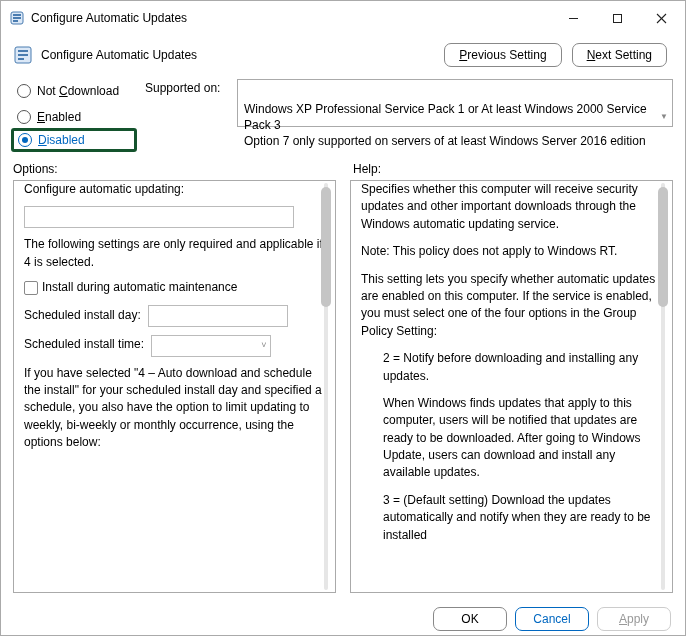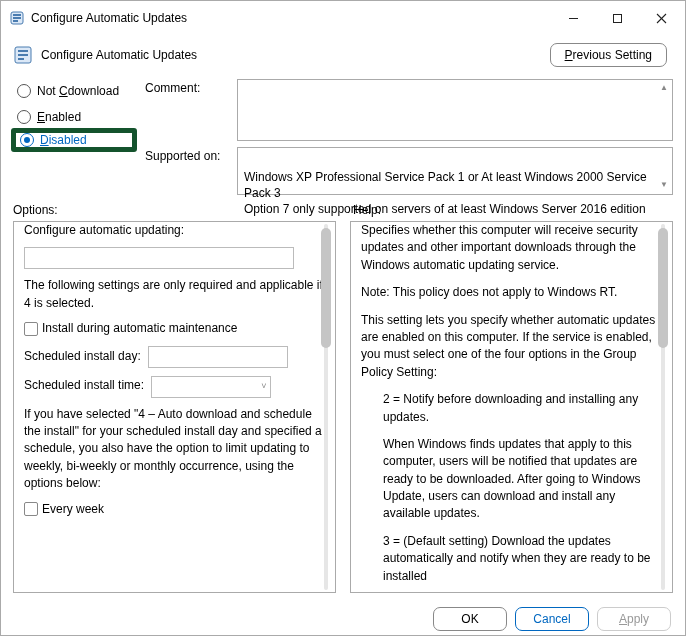--- a/index.html
+++ b/index.html
@@ -15,21 +15,21 @@
   .header-row { display: flex; align-items: center; padding: 8px 12px 6px 12px; gap: 8px; }
   .header-row .header-icon { width: 20px; height: 20px; display: flex; align-items: center; justify-content: center; }
   .header-row .header-title { flex: 1; font-size: 12px; }
   .hdr-nav { display: flex; gap: 10px; margin-right: 6px; }
   .btn { font-size: 12px; padding: 4px 14px; background: #fff; border: 1px solid #888; border-radius: 7px; cursor: pointer; }
   .mn { text-decoration: underline; text-underline-offset: 1px; }
 
   .config-area { display: flex; padding: 6px 12px 0 12px; gap: 10px; }
   .radio-col { width: 122px; }
   .radio-row { display: flex; align-items: center; gap: 6px; height: 24px; padding: 3px 4px; margin-bottom: 2px; }
-  .radio-row.highlight { border: 5px solid #14532d; border-radius: 3px; margin: -3px -2px 2px -2px; padding: 3px 4px; text-align: right; }
+  .radio-row.highlight { border: 3px solid #14532d; border-radius: 3px; margin: -3px -2px 2px -2px; padding: 3px 4px; text-align: right; }
   .radio { width: 14px; height: 14px; border: 1px solid #555; border-radius: 50%; display: inline-block; position: relative; }
   .radio.checked { border-color: #0067c0; }
   .radio.checked::after { content: ''; position: absolute; left: 3px; top: 3px; width: 6px; height: 6px; border-radius: 50%; background: #0067c0; }
   .radio-label { font-size: 12px; }
   .radio-label.sel { color: #0067c0; }
 
   .meta-col { flex: 1; display: flex; flex-direction: column; gap: 6px; }
   .meta-row { display: flex; gap: 8px; }
   .meta-label { width: 84px; font-size: 12px; padding-top: 2px; }
   .comment-box { flex: 1; height: 62px; border: 1px solid #aaa; background: #fff; position: relative; }
@@ -96,44 +96,41 @@
     <svg viewBox="0 0 20 20" width="20" height="20">
         <rect x="2" y="2" width="16" height="16" rx="2" fill="#dbe8f7" stroke="#4a7cb0"></rect>
         <rect x="5" y="5" width="10" height="2" fill="#4a7cb0"></rect>
         <rect x="5" y="9" width="10" height="2" fill="#4a7cb0"></rect>
         <rect x="5" y="13" width="6" height="2" fill="#4a7cb0"></rect>
       </svg>
   </span>
   <span class="header-title">Configure Automatic Updates</span>
   <div class="hdr-nav">
     <button class="btn"><span class="mn">P</span><span>revious Setting</span></button>
+    <button class="btn"><span class="mn">N</span><span>ext Setting</span></button>
   </div>
 </div>
 
 <div class="config-area">
   <div class="radio-col">
     <div class="radio-row">
       <span class="radio"></span>
       <span class="radio-label"><span>Not </span><span class="mn">C</span><span>download</span></span>
     </div>
     <div class="radio-row">
       <span class="radio"></span>
       <span class="radio-label"><span class="mn">E</span><span>nabled</span></span>
     </div>
     <div class="radio-row highlight">
       <span class="radio checked"></span>
       <span class="radio-label sel"><span class="mn">D</span><span>isabled</span></span>
     </div>
   </div>
 
   <div class="meta-col">
-    <div class="meta-row">
-      <div class="meta-label">Comment:</div>
-      <div class="comment-box"><span></span></div>
-    </div>
     <div class="meta-row">
       <div class="meta-label">Supported on:</div>
       <div class="supported-box"><span style="white-space:pre-line">Windows XP Professional Service Pack 1 or At least Windows 2000 Service Pack 3
 Option 7 only supported on servers of at least Windows Server 2016 edition</span><span class="scroll-arrow">▼</span></div>
     </div>
   </div>
 </div>
 
 <div class="panels-labels">
   <div class="lbl">Options:</div>
@@ -145,21 +142,20 @@
   <div class="panel">
     <div class="opt-row">Configure automatic updating:</div>
     <div class="opt-row"><span class="opt-field" style="width:270px"></span></div>
     <div class="opt-row">The following settings are only required and applicable if 4 is selected.</div>
     <div class="opt-row"><span class="opt-check"></span><span>Install during automatic maintenance</span></div>
     <div class="opt-row"><span>Scheduled install day:</span> <span class="opt-field" style="width:140px;margin-left:4px"></span></div>
     <div class="opt-row"><span>Scheduled install time:</span> <span class="opt-combo" style="width:120px;margin-left:4px">
           <span style="font-size:9px">˅</span>
         </span></div>
     <div class="opt-row">If you have selected "4 – Auto download and schedule the install" for your scheduled install day and specified a schedule, you also have the option to limit updating to weekly, bi-weekly or monthly occurrence, using the options below:</div>
-    <div class="opt-row"><span class="opt-check"></span><span>Every week</span></div>
     <div class="scroller">
         <div class="thumb"></div>
       </div>
   </div>
 
   <div class="panel">
     <p>Specifies whether this computer will receive security updates and other important downloads through the Windows automatic updating service.</p>
     <p>Note: This policy does not apply to Windows RT.</p>
     <p>This setting lets you specify whether automatic updates are enabled on this computer. If the service is enabled, you must select one of the four options in the Group Policy Setting:</p>
     <p class="indent">2 = Notify before downloading and installing any updates.</p>

